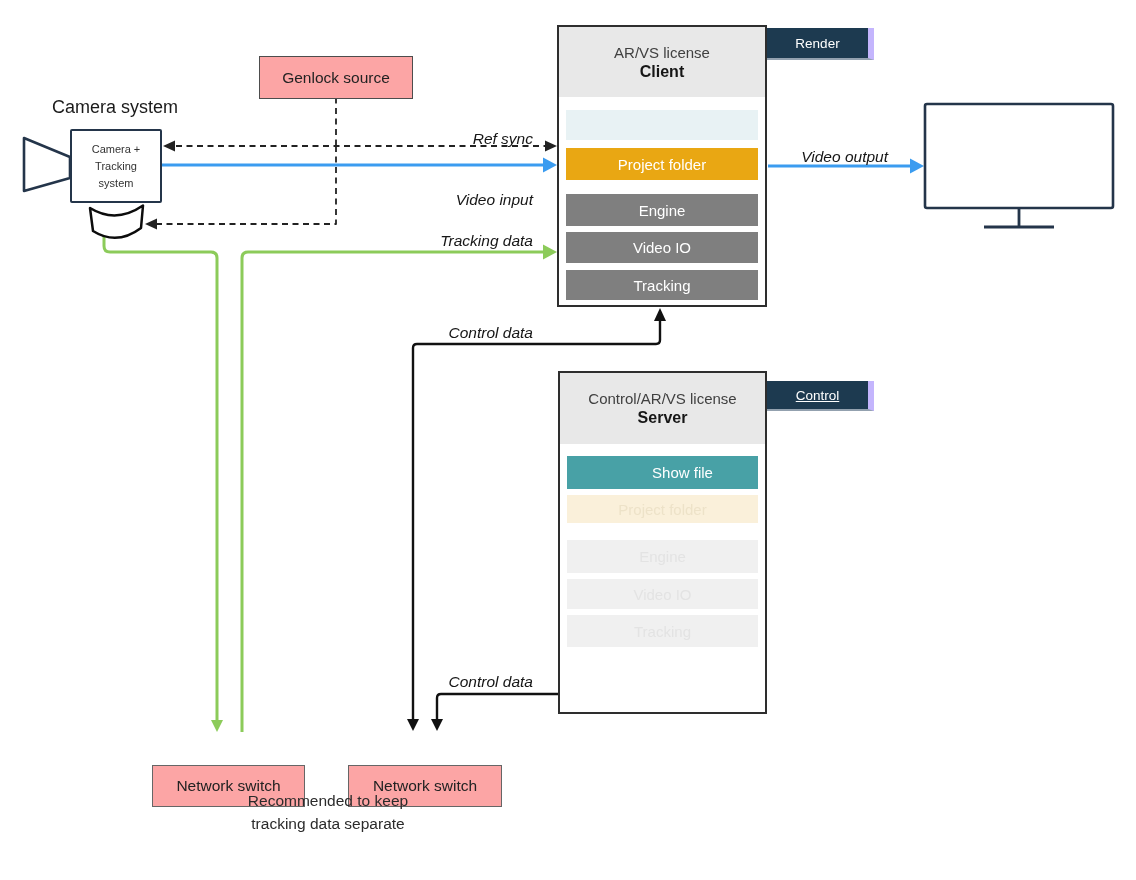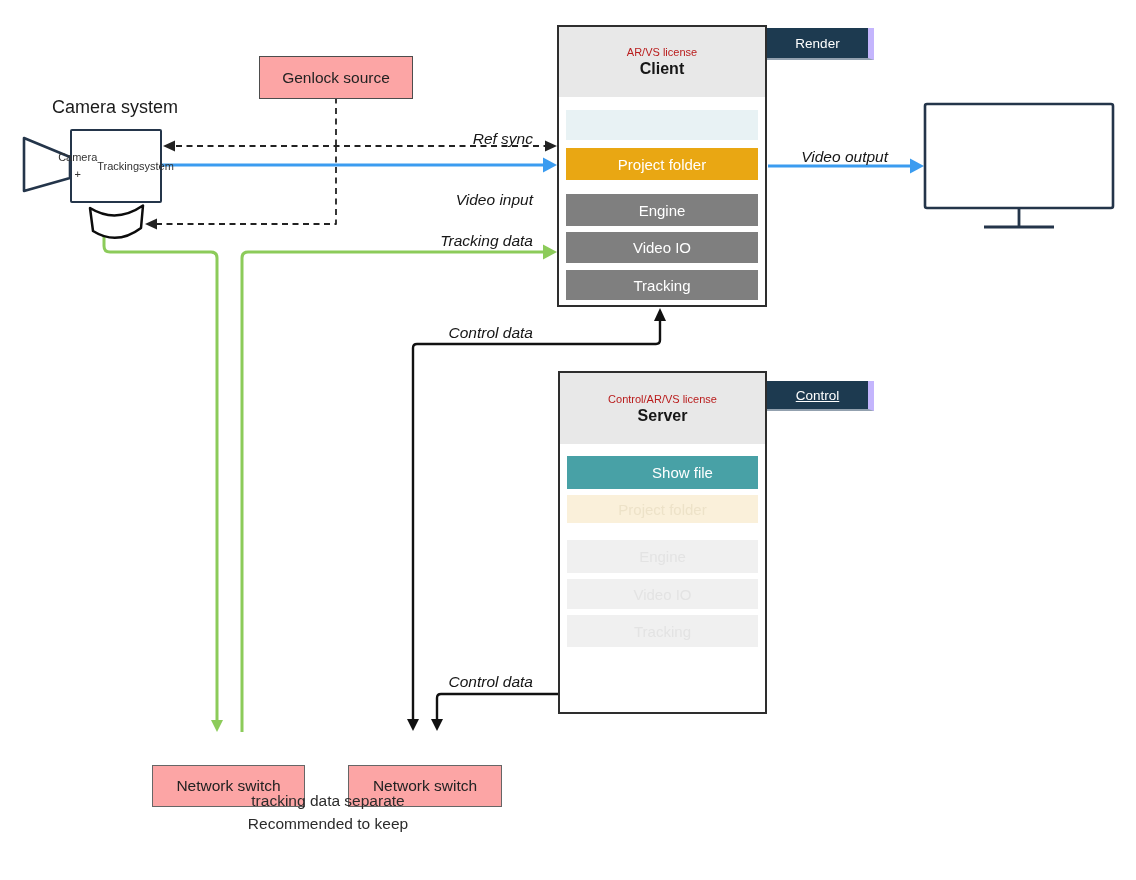--- a/index.html
+++ b/index.html
@@ -24,32 +24,32 @@
   .dark-head{fill:#222;}
   .icon-navy{fill:#fff;stroke:var(--ink);stroke-width:2.6;stroke-linejoin:round;}
   .icon-black{fill:#fff;stroke:#0c0c0c;stroke-width:2.5;stroke-linejoin:round;}
 
   .abs{position:absolute;box-sizing:border-box;}
   .plainbox{background:#fca5a5;border:1.5px solid #4d4d4d;display:flex;align-items:center;justify-content:center;
             font-size:15.5px;color:#222;margin-top:32px;}
   .stack{background:#fff;border:2px solid #2e2e2e;}
   .stack-header{position:absolute;left:0;right:0;top:0;background:var(--headerbg);
                 display:flex;flex-direction:column;align-items:center;justify-content:center;gap:2px;}
-  .stack-header .lic{font-size:11px;color:#b91c1c;}
+  .stack-header .lic{font-size:15px;color:#404040;}
   .stack-header .role{font-size:16px;font-weight:bold;color:#161616;}
   .row{position:absolute;left:7px;right:7px;display:flex;align-items:center;justify-content:center;
        font-size:15px;color:#fff;}
   .tag{position:absolute;background:var(--navy);color:#fff;font-size:13.5px;
        display:flex;align-items:center;justify-content:center;
        border-right:6px solid #c4b5fd;border-bottom:2px solid #93A1AF;}
   .edge-label{position:absolute;width:140px;text-align:right;font-style:italic;
               font-size:15.5px;color:#161616;margin-top:12px;}
   .title-label{position:absolute;text-align:center;font-size:18px;color:#1b1b1b;}
   .cam-box{background:#fff;border:2.4px solid var(--ink);border-radius:2px;
-           display:flex;flex-direction:row;align-items:center;justify-content:center;
+           display:flex;flex-direction:column;align-items:center;justify-content:center;
            font-size:11px;line-height:17px;color:#333;text-align:center;}
   .caption{position:absolute;text-align:center;font-size:15.5px;line-height:23px;color:#2b2b2b;}
 </style>
 </head>
 <body>
 
 <div class="canvas">
 
   <svg width="1136" height="880" viewBox="0 0 1136 880">
 
@@ -167,17 +167,17 @@
   </div>
 
   <div class="edge-label" style="left:393px;top:118px;">Ref sync</div>
   <div class="edge-label" style="left:393px;top:179px;">Video input</div>
   <div class="edge-label" style="left:393px;top:220px;">Tracking data</div>
   <div class="edge-label" style="left:748px;top:136px;">Video output</div>
   <div class="edge-label" style="left:393px;top:312px;">Control data</div>
   <div class="edge-label" style="left:393px;top:661px;">Control data</div>
 
   <div class="caption" style="left:168px;top:789px;width:320px;">
+    <div>Recommended to keep</div>
     <div>tracking data separate</div>
-    <div>Recommended to keep</div>
   </div>
 
 </div>
 
 </body></html>

